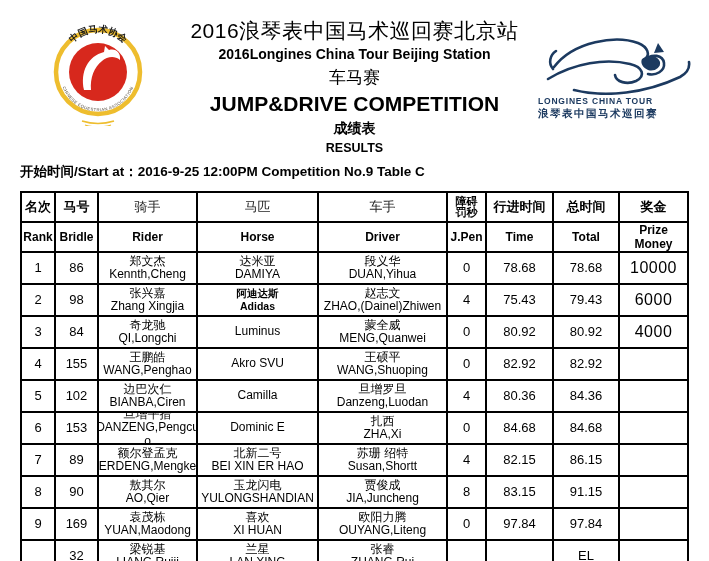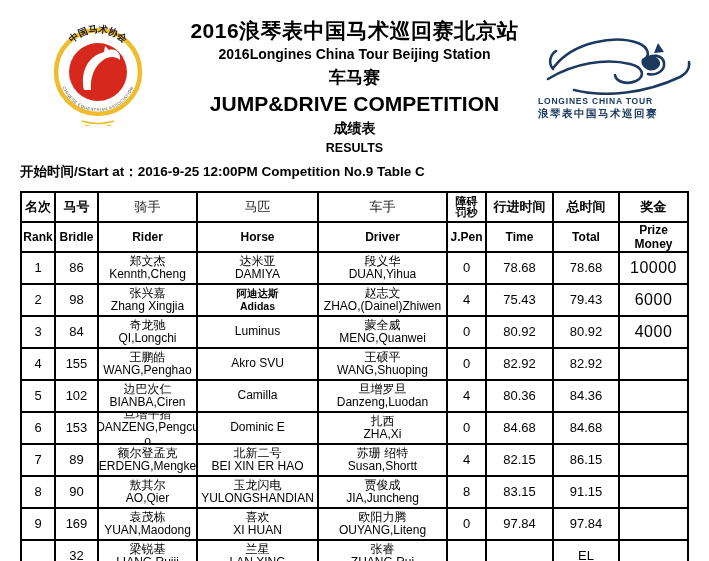--- a/index.html
+++ b/index.html
@@ -5,23 +5,23 @@
   * { box-sizing: border-box; }
   html,body { margin:0; padding:0; }
   body {
     width:709px; height:561px; background:#fff; color:#000;
     font-family:"Liberation Sans", sans-serif; position:relative; overflow:hidden;
   }
   .page { position:relative; width:709px; height:561px; background:#fff; }
 
   
   .titles { text-align:center; padding-top:18px; }
-  .t-zh-main { font-size:21px; font-weight:700; line-height:26px; letter-spacing:0.5px; }
+  .t-zh-main { font-size:21px; font-weight:400; line-height:26px; letter-spacing:0.5px; }
   .t-en-main { font-size:14px; font-weight:700; line-height:21px; }
-  .t-event-zh { font-size:17px; font-weight:700; line-height:25px; }
+  .t-event-zh { font-size:17px; font-weight:400; line-height:25px; }
   .t-event-en { font-size:21px; font-weight:700; line-height:27px; }
   .t-results-zh { font-size:14px; font-weight:700; line-height:22px; }
   .t-results-en { font-size:12.5px; font-weight:700; line-height:18px; }
   .start-line { margin:6px 0 10px 20px; font-size:13.5px; font-weight:700; text-align:left; }
 
   
   .cea-logo { position:absolute; left:52px; top:24px; width:92px; height:102px; }
   .lct-logo { position:absolute; left:538px; top:33px; width:160px; }
   .lct-horse { display:block; margin-left:8px; }
   .lct-line1 { font-size:8.5px; font-weight:700; color:#1c3a60; letter-spacing:0.8px; margin-top:1px; }

